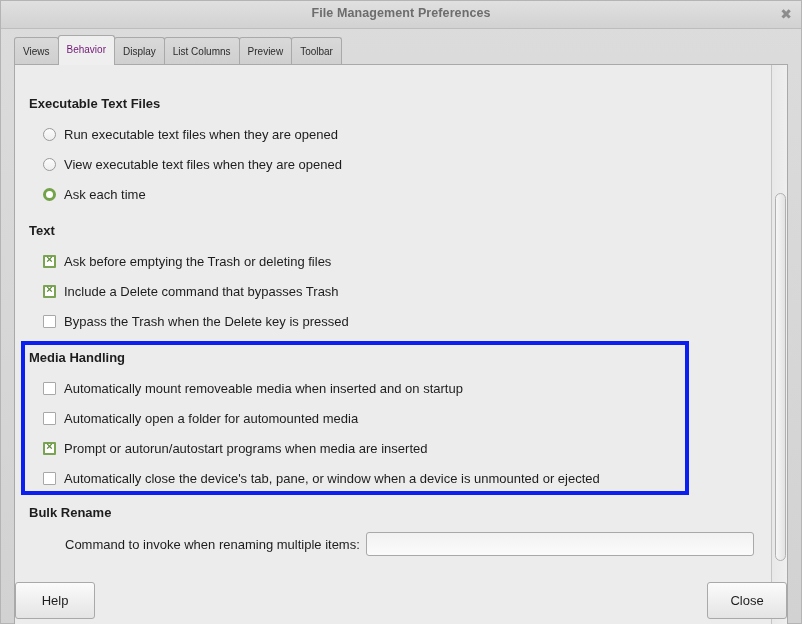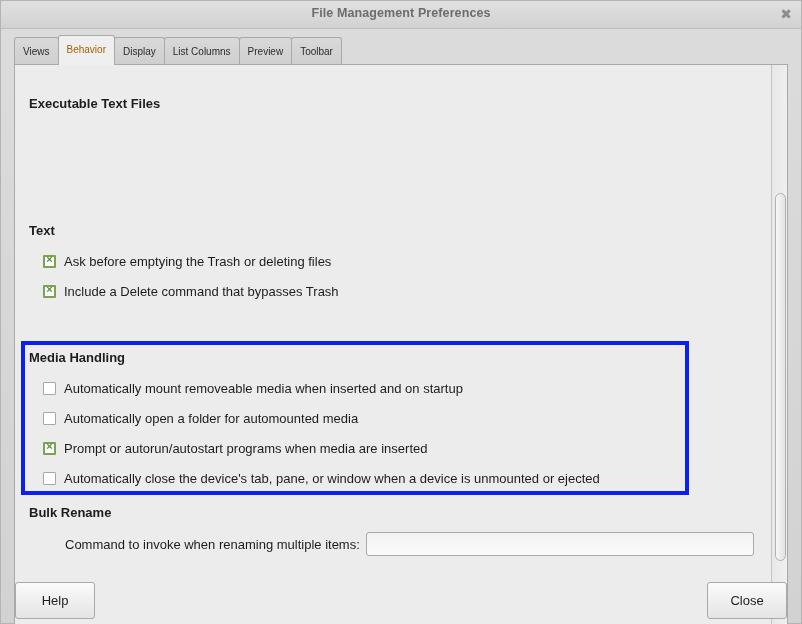--- a/index.html
+++ b/index.html
@@ -66,21 +66,21 @@
     border-radius: 3px 3px 0 0;
     vertical-align: bottom;
     cursor: pointer;
     box-sizing: border-box;
   }
   .tab.active {
     background: #efefef;
     z-index: 3;
     height: 30px;
     line-height: 28px;
-    color: #a16207;
+    color: #701a75;
   }
   
   #content-frame {
     position: absolute;
     left: 13px; right: 13px;
     top: 63px;
     height: 605px;
     background: #ececec;
     border: 1px solid #a9a9a9;
     box-sizing: border-box;
@@ -247,32 +247,50 @@
   </div>
 
   <div id="content-frame">
     <div id="content-inner">
 
       <div id="media-highlight"></div>
 
       <div style="position:absolute;left:14px;top:31px;">
         <div class="section-title">Executable Text Files</div>
       </div>
+      <div style="position:absolute;left:28px;top:57px;">
+        <div class="opt-row">
+          <span class="radio"></span>
+          <span class="opt-label">Run executable text files when they are opened</span>
+        </div>
+        <div class="opt-row" style="margin-top:6px;">
+          <span class="radio"></span>
+          <span class="opt-label">View executable text files when they are opened</span>
+        </div>
+        <div class="opt-row" style="margin-top:6px;">
+          <span class="radio checked"></span>
+          <span class="opt-label">Ask each time</span>
+        </div>
+      </div>
 
       <div style="position:absolute;left:14px;top:158px;">
         <div class="section-title">Text</div>
       </div>
       <div style="position:absolute;left:28px;top:184px;">
         <div class="opt-row">
           <span class="cbox checked"></span>
           <span class="opt-label">Ask before emptying the Trash or deleting files</span>
         </div>
         <div class="opt-row" style="margin-top:6px;">
           <span class="cbox checked"></span>
           <span class="opt-label">Include a Delete command that bypasses Trash</span>
+        </div>
+        <div class="opt-row" style="margin-top:6px;">
+          <span class="cbox"></span>
+          <span class="opt-label">Bypass the Trash when the Delete key is pressed</span>
         </div>
       </div>
 
       <div style="position:absolute;left:14px;top:285px;">
         <div class="section-title">Media Handling</div>
       </div>
       <div style="position:absolute;left:28px;top:311px;">
         <div class="opt-row">
           <span class="cbox"></span>
           <span class="opt-label">Automatically mount removeable media when inserted and on startup</span>

